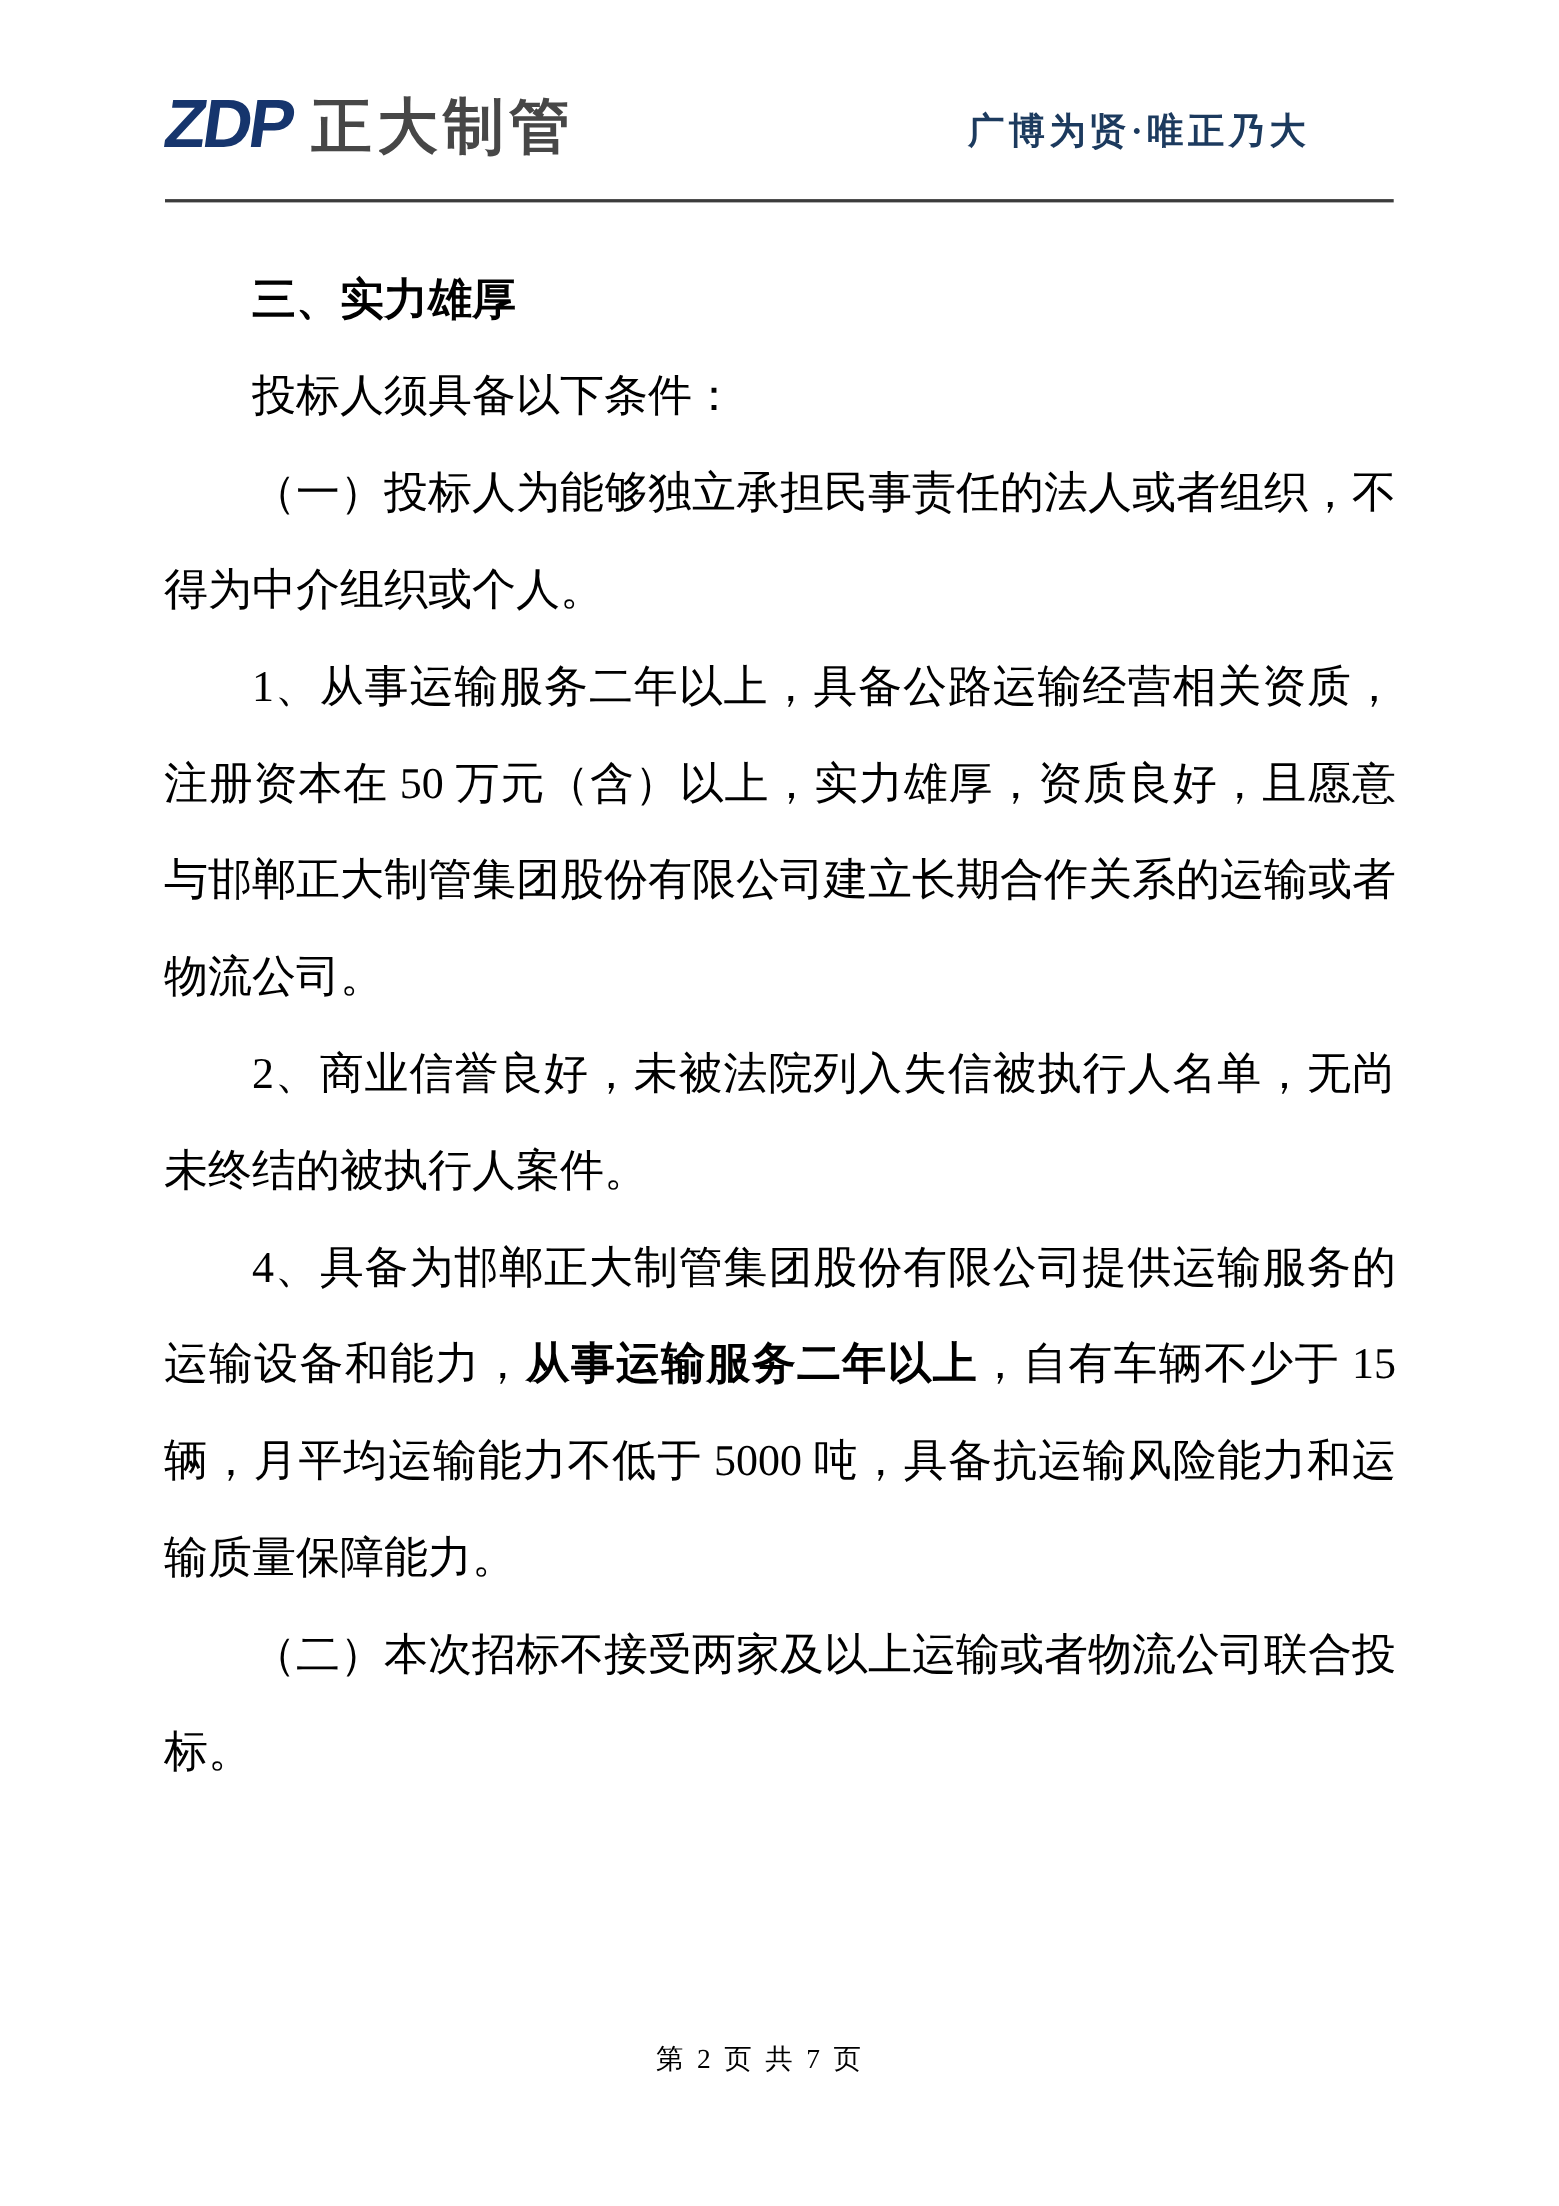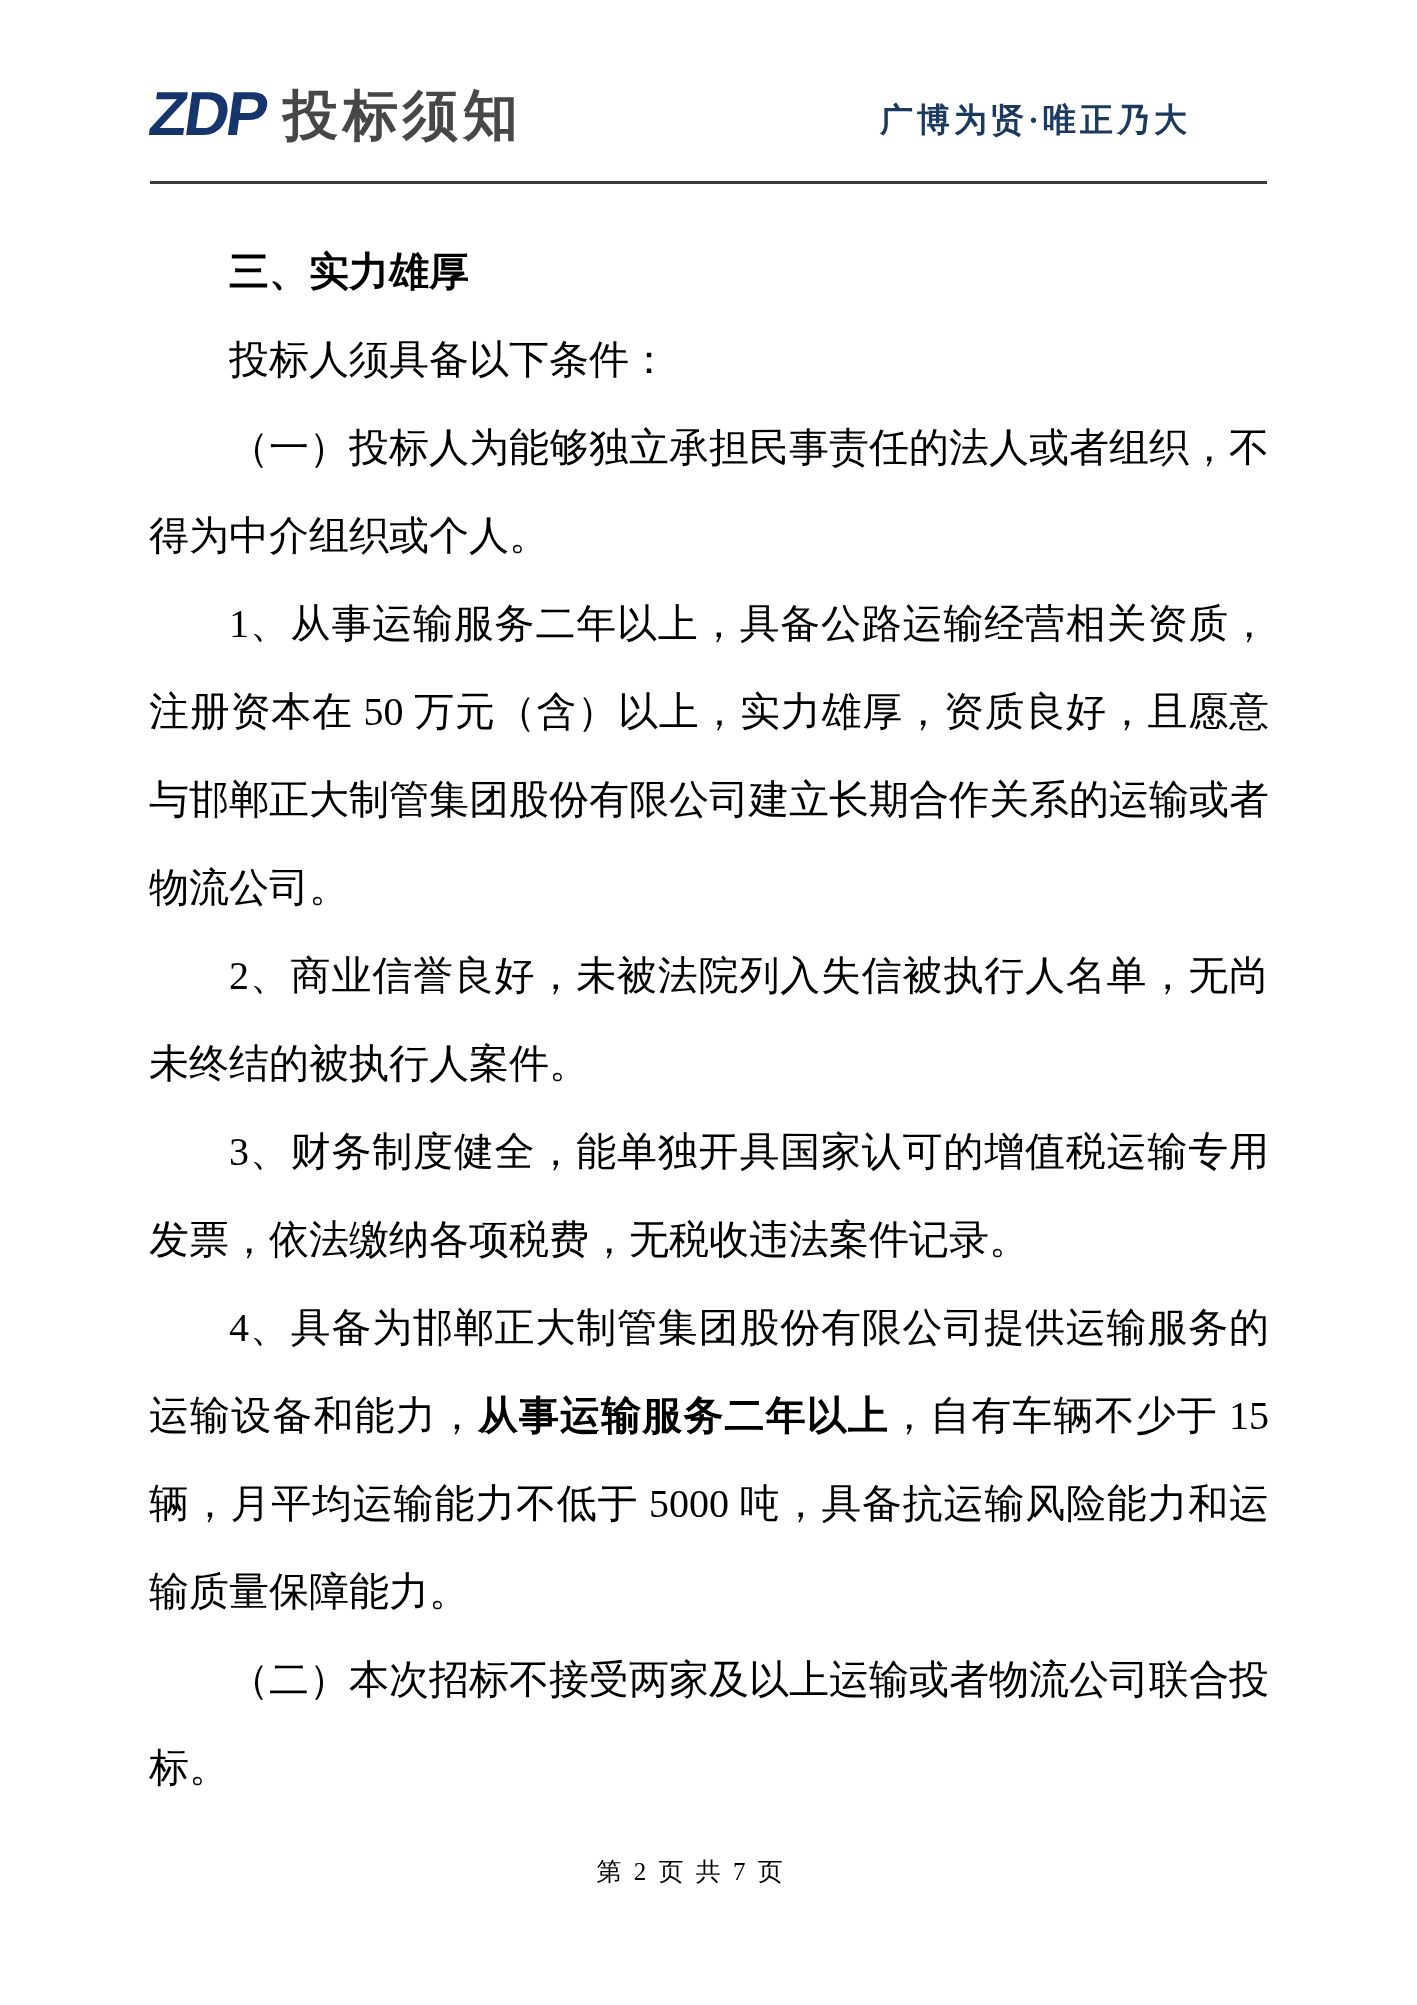--- a/index.html
+++ b/index.html
@@ -92,34 +92,33 @@
   }
 </style>
 </head>
 <body>
 
 <div class="page">
 
   <header class="header">
     <div class="logo">
       <span class="logo-zdp">ZDP</span>
-      <span class="logo-company">投标须知</span>
+      <span class="logo-company">正大制管</span>
     </div>
     <div class="slogan">广博为贤·唯正乃大</div>
   </header>
 
   <div class="rule"></div>
 
   <main class="content">
     <p class="heading">三、实力雄厚</p>
     <p><span>投标人须具备以下条件：</span></p>
     <p><span>（一）投标人为能够独立承担民事责任的法人或者组织，不得为中介组织或个人。</span></p>
     <p><span>1、从事运输服务二年以上，具备公路运输经营相关资质，注册资本在 50 万元（含）以上，实力雄厚，资质良好，且愿意与邯郸正大制管集团股份有限公司建立长期合作关系的运输或者物流公司。</span></p>
     <p><span>2、商业信誉良好，未被法院列入失信被执行人名单，无尚未终结的被执行人案件。</span></p>
-    <p><span>3、财务制度健全，能单独开具国家认可的增值税运输专用发票，依法缴纳各项税费，无税收违法案件记录。</span></p>
     <p><span>4、具备为邯郸正大制管集团股份有限公司提供运输服务的运输设备和能力，</span><span class="bold">从事运输服务二年以上</span><span>，自有车辆不少于 15 辆，月平均运输能力不低于 5000 吨，具备抗运输风险能力和运输质量保障能力。</span></p>
     <p><span>（二）本次招标不接受两家及以上运输或者物流公司联合投标。</span></p>
   </main>
 
   <footer class="footer">
     <span>第 2 页 共 7 页</span>
   </footer>
 
 </div>
 

